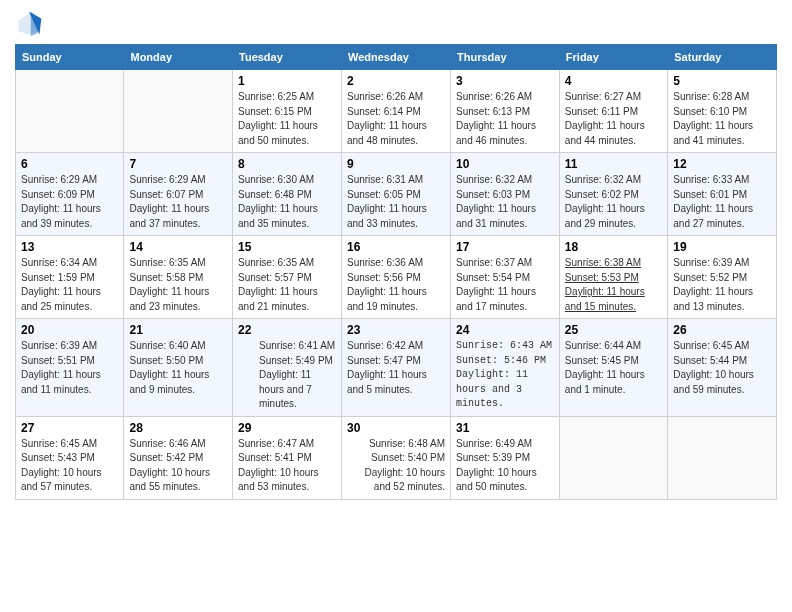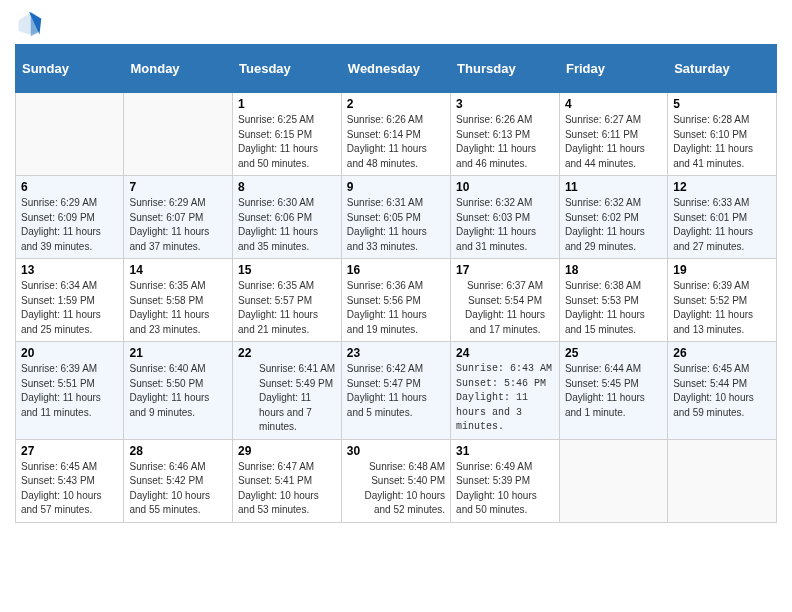--- a/index.html
+++ b/index.html
@@ -48,22 +48,22 @@
     }
     .calendar {
       width: 100%;
       border-collapse: collapse;
       font-size: 11px;
     }
     .calendar th {
       background: #2e75b6;
       color: #fff;
       text-align: left;
-      padding: 16px 6px;
-      font-size: 13px;
+      padding: 6px 6px;
+      font-size: 11px;
       font-weight: bold;
       border: 1px solid #2e75b6;
     }
     .calendar td {
       border: 1px solid #d0d0d0;
       vertical-align: top;
       padding: 4px 5px;
       width: 110px;
       min-height: 80px;
       height: 80px;
@@ -167,21 +167,21 @@
         </td>
         <td>
           <span class="day-num">7</span>
           <div class="day-info" style="white-space: pre-line;">Sunrise: 6:29 AM
 Sunset: 6:07 PM
 Daylight: 11 hours and 37 minutes.</div>
         </td>
         <td>
           <span class="day-num">8</span>
           <div class="day-info" style="white-space: pre-line;">Sunrise: 6:30 AM
-Sunset: 6:06 PM
+Sunset: 6:48 PM
 Daylight: 11 hours and 35 minutes.</div>
         </td>
         <td>
           <span class="day-num">9</span>
           <div class="day-info" style="white-space: pre-line;">Sunrise: 6:31 AM
 Sunset: 6:05 PM
 Daylight: 11 hours and 33 minutes.</div>
         </td>
         <td>
           <span class="day-num">10</span>
@@ -222,27 +222,27 @@
 Daylight: 11 hours and 21 minutes.</div>
         </td>
         <td>
           <span class="day-num">16</span>
           <div class="day-info" style="white-space: pre-line;">Sunrise: 6:36 AM
 Sunset: 5:56 PM
 Daylight: 11 hours and 19 minutes.</div>
         </td>
         <td>
           <span class="day-num">17</span>
-          <div class="day-info" style="white-space: pre-line; text-align: center;">Sunrise: 6:37 AM
+          <div class="day-info" style="white-space: pre-line;">Sunrise: 6:37 AM
 Sunset: 5:54 PM
 Daylight: 11 hours and 17 minutes.</div>
         </td>
         <td>
           <span class="day-num">18</span>
-          <div class="day-info" style="white-space: pre-line;">Sunrise: 6:38 AM
+          <div class="day-info" style="white-space: pre-line; text-decoration: underline;">Sunrise: 6:38 AM
 Sunset: 5:53 PM
 Daylight: 11 hours and 15 minutes.</div>
         </td>
         <td>
           <span class="day-num">19</span>
           <div class="day-info" style="white-space: pre-line;">Sunrise: 6:39 AM
 Sunset: 5:52 PM
 Daylight: 11 hours and 13 minutes.</div>
         </td>
       </tr>

